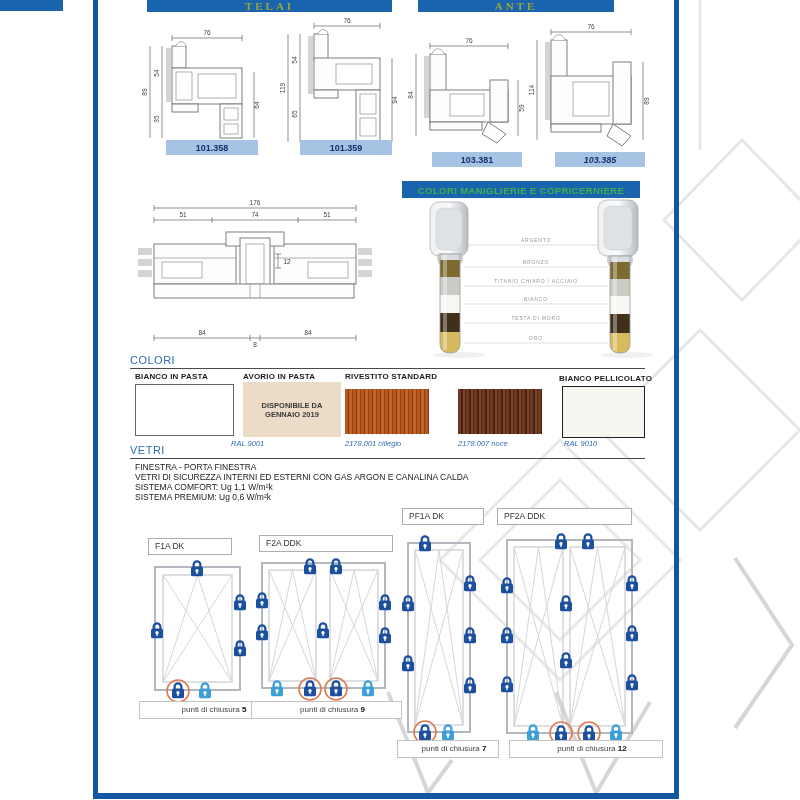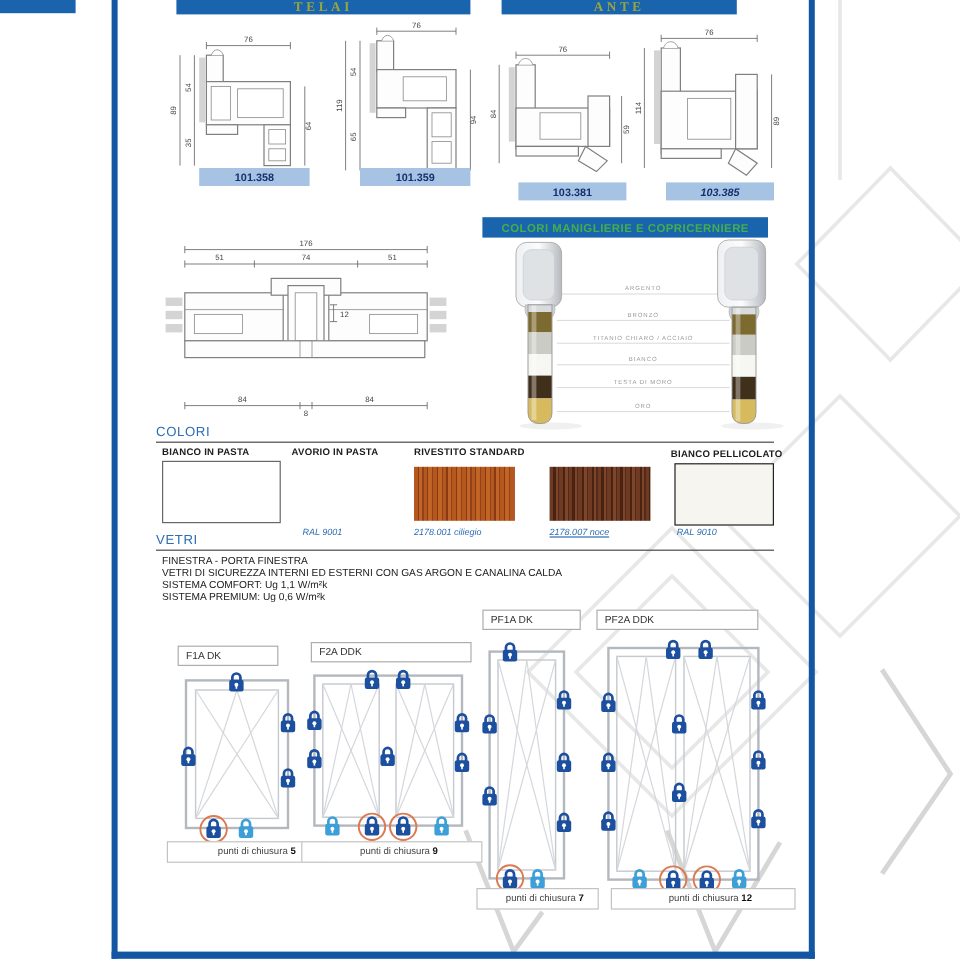--- a/index.html
+++ b/index.html
@@ -271,30 +271,36 @@
     </g>
   </svg>
 
   <div class="abs sect-title" style="left:130px;top:354px;">COLORI</div>
   <div class="abs rule" style="left:130px;top:368px;width:515px;"></div>
 
   <div class="abs sw-label" style="left:135px;top:372px;">BIANCO IN PASTA</div>
   <div class="abs swatch" style="left:135px;top:384px;width:97px;height:50px;background:#fff;border:1px solid #666;"></div>
 
   <div class="abs sw-label" style="left:243px;top:372px;">AVORIO IN PASTA</div>
-  <div class="abs sw-cap" style="left:252px;top:439px;">RAL 9001</div>
+  <div class="abs swatch" style="left:243px;top:382px;width:98px;height:55px;background:#ecdcc7;display:flex;align-items:center;">
+    <div class="note">
+      <div>DISPONIBILE DA</div>
+      <div>GENNAIO 2019</div>
+    </div>
+  </div>
+  <div class="abs sw-cap" style="left:231px;top:439px;">RAL 9001</div>
 
   <div class="abs sw-label" style="left:345px;top:372px;">RIVESTITO STANDARD</div>
   <div class="abs swatch" style="left:345px;top:389px;width:84px;height:45px;
        background:repeating-linear-gradient(90deg,#b5571f 0 3px,#8a3a12 3px 4px,#c06524 4px 7px,#93411a 7px 8px);"></div>
   <div class="abs sw-cap" style="left:345px;top:439px;">2178.001 ciliegio</div>
 
   <div class="abs swatch" style="left:458px;top:389px;width:84px;height:45px;
        background:repeating-linear-gradient(90deg,#6e3a22 0 3px,#4a2212 3px 5px,#7d452a 5px 7px,#55291a 7px 8px);"></div>
-  <div class="abs sw-cap" style="left:458px;top:439px;text-decoration:underline;">2178.007 noce</div>
+  <div class="abs sw-cap" style="left:458px;top:439px;">2178.007 noce</div>
 
   <div class="abs sw-label" style="left:559px;top:374px;">BIANCO PELLICOLATO</div>
   <div class="abs swatch" style="left:562px;top:386px;width:81px;height:50px;background:#f6f5ef;border:1.5px solid #222;"></div>
   <div class="abs sw-cap" style="left:564px;top:439px;">RAL 9010</div>
 
   <div class="abs sect-title" style="left:130px;top:444px;">VETRI</div>
   <div class="abs rule" style="left:130px;top:458px;width:515px;"></div>
   <div class="abs vline" style="left:135px;top:462px;">FINESTRA - PORTA FINESTRA</div>
   <div class="abs vline" style="left:135px;top:472px;">VETRI DI SICUREZZA INTERNI ED ESTERNI CON GAS ARGON E CANALINA CALDA</div>
   <div class="abs vline" style="left:135px;top:482px;">SISTEMA COMFORT: Ug 1,1 W/m²k</div>

